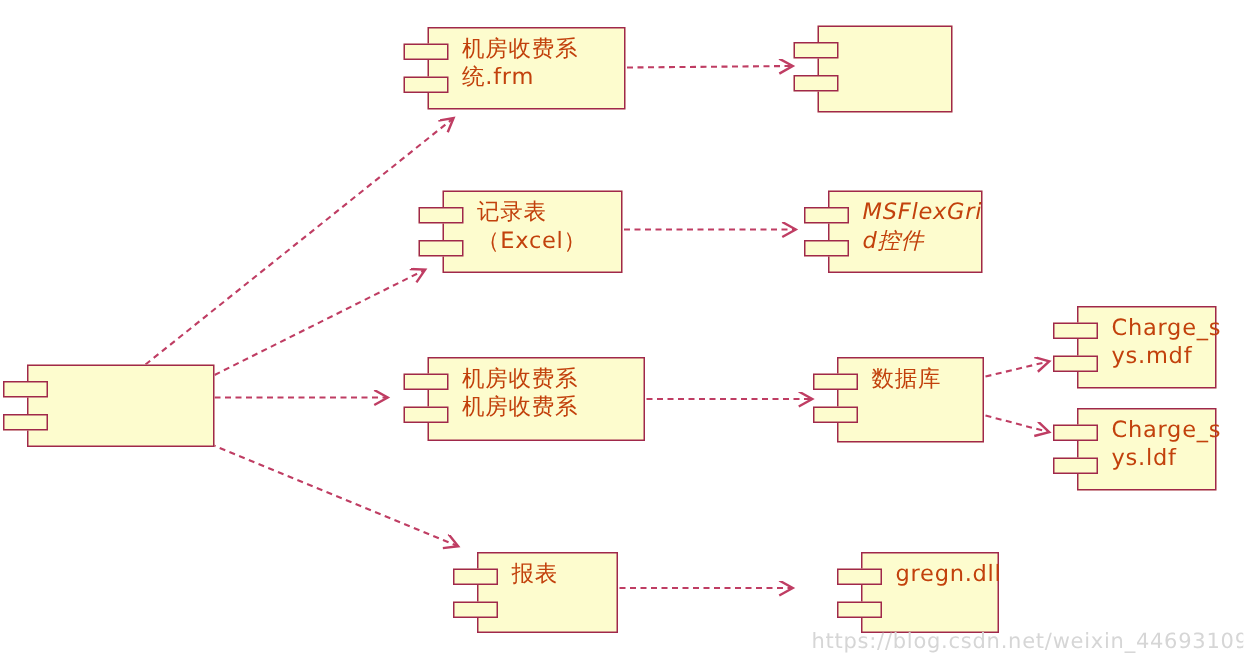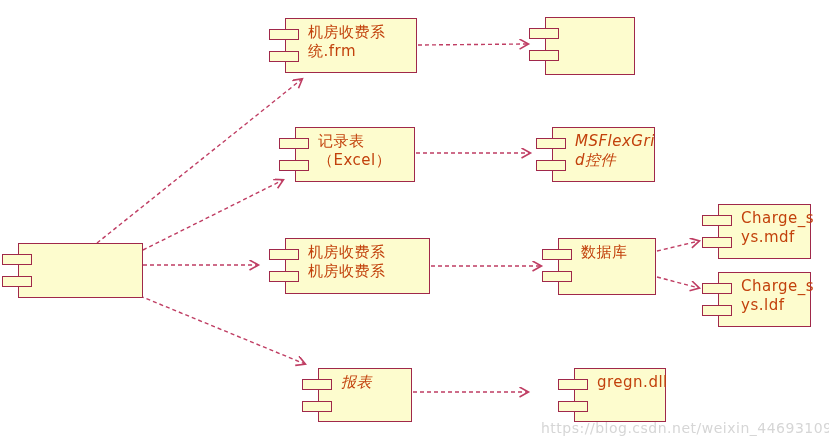--- a/index.html
+++ b/index.html
@@ -101,21 +101,21 @@
       <div class="comp" style="left: 702px; top: 272px; width: 109px; height: 57px;">
         <div class="body" style="left: 16px; top: 0px; width: 93px; height: 55px;"></div>
         <div class="tab" style="left: 0px; top: 11px;"></div>
         <div class="tab" style="left: 0px; top: 33px;"></div>
         <div class="label" style="left: 39px; top: 5px;"><div>Charge_s</div><div>ys.ldf</div></div>
       </div>
       <div class="comp" style="left: 302px; top: 368px; width: 110px; height: 56px;">
         <div class="body" style="left: 16px; top: 0px; width: 94px; height: 54px;"></div>
         <div class="tab" style="left: 0px; top: 11px;"></div>
         <div class="tab" style="left: 0px; top: 33px;"></div>
-        <div class="label" style="left: 39px; top: 5px; font-style: italic;"><div>报表</div></div>
+        <div class="label" style="left: 39px; top: 5px;"><div>报表</div></div>
       </div>
       <div class="comp" style="left: 558px; top: 368px; width: 108px; height: 56px;">
         <div class="body" style="left: 16px; top: 0px; width: 92px; height: 54px;"></div>
         <div class="tab" style="left: 0px; top: 11px;"></div>
         <div class="tab" style="left: 0px; top: 33px;"></div>
         <div class="label" style="left: 39px; top: 5px;"><div>gregn.dll</div></div>
       </div>
     </div>
 
   <div id="watermark">https://blog.csdn.net/weixin_44693109</div>

